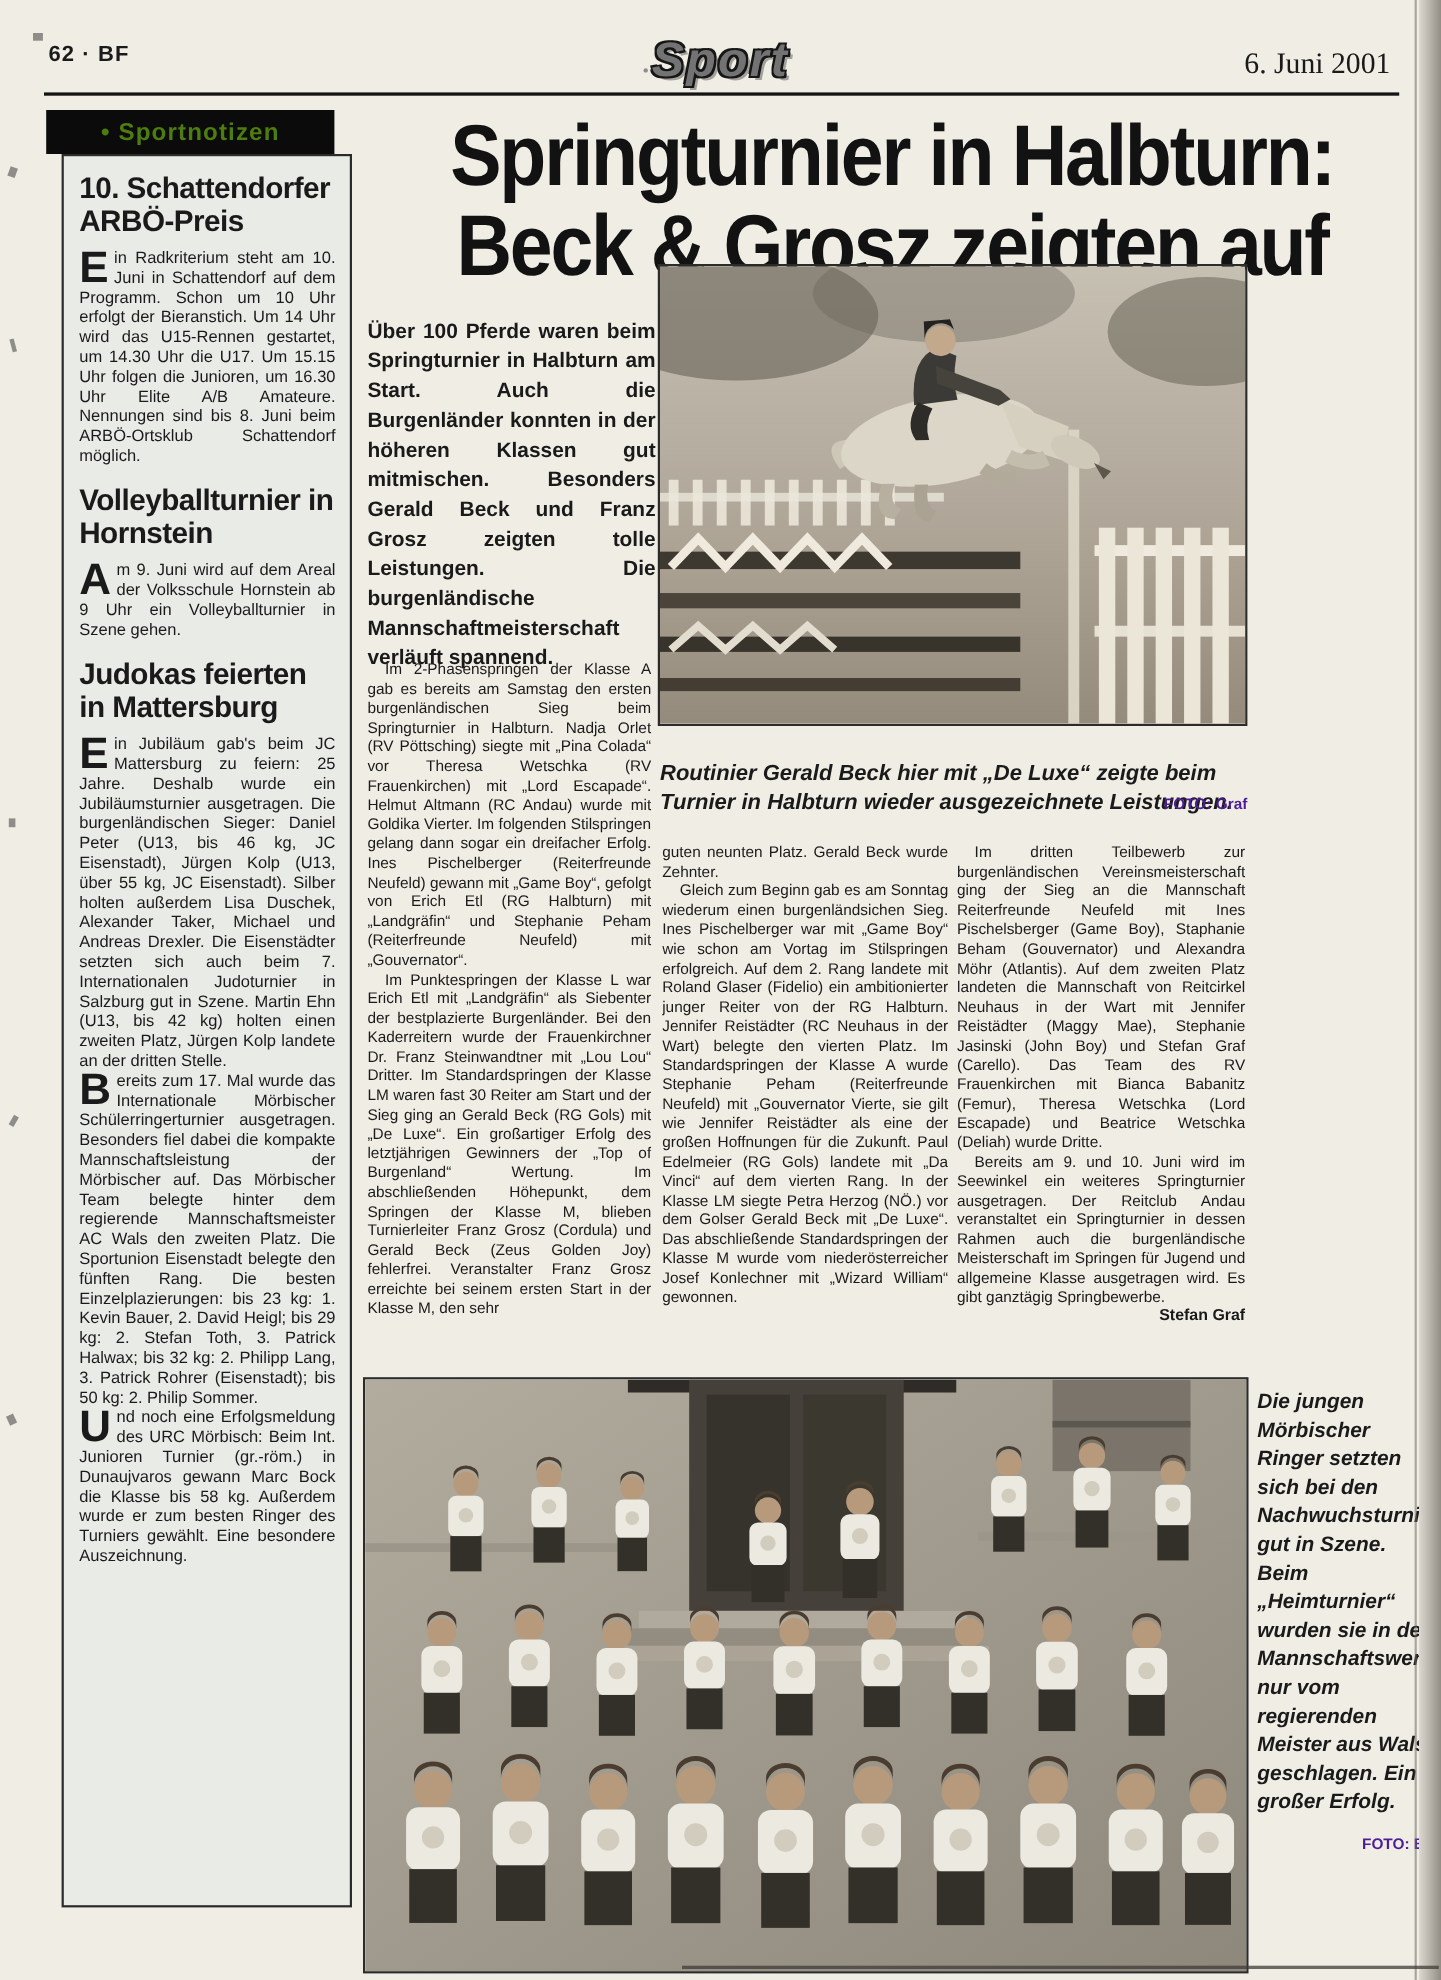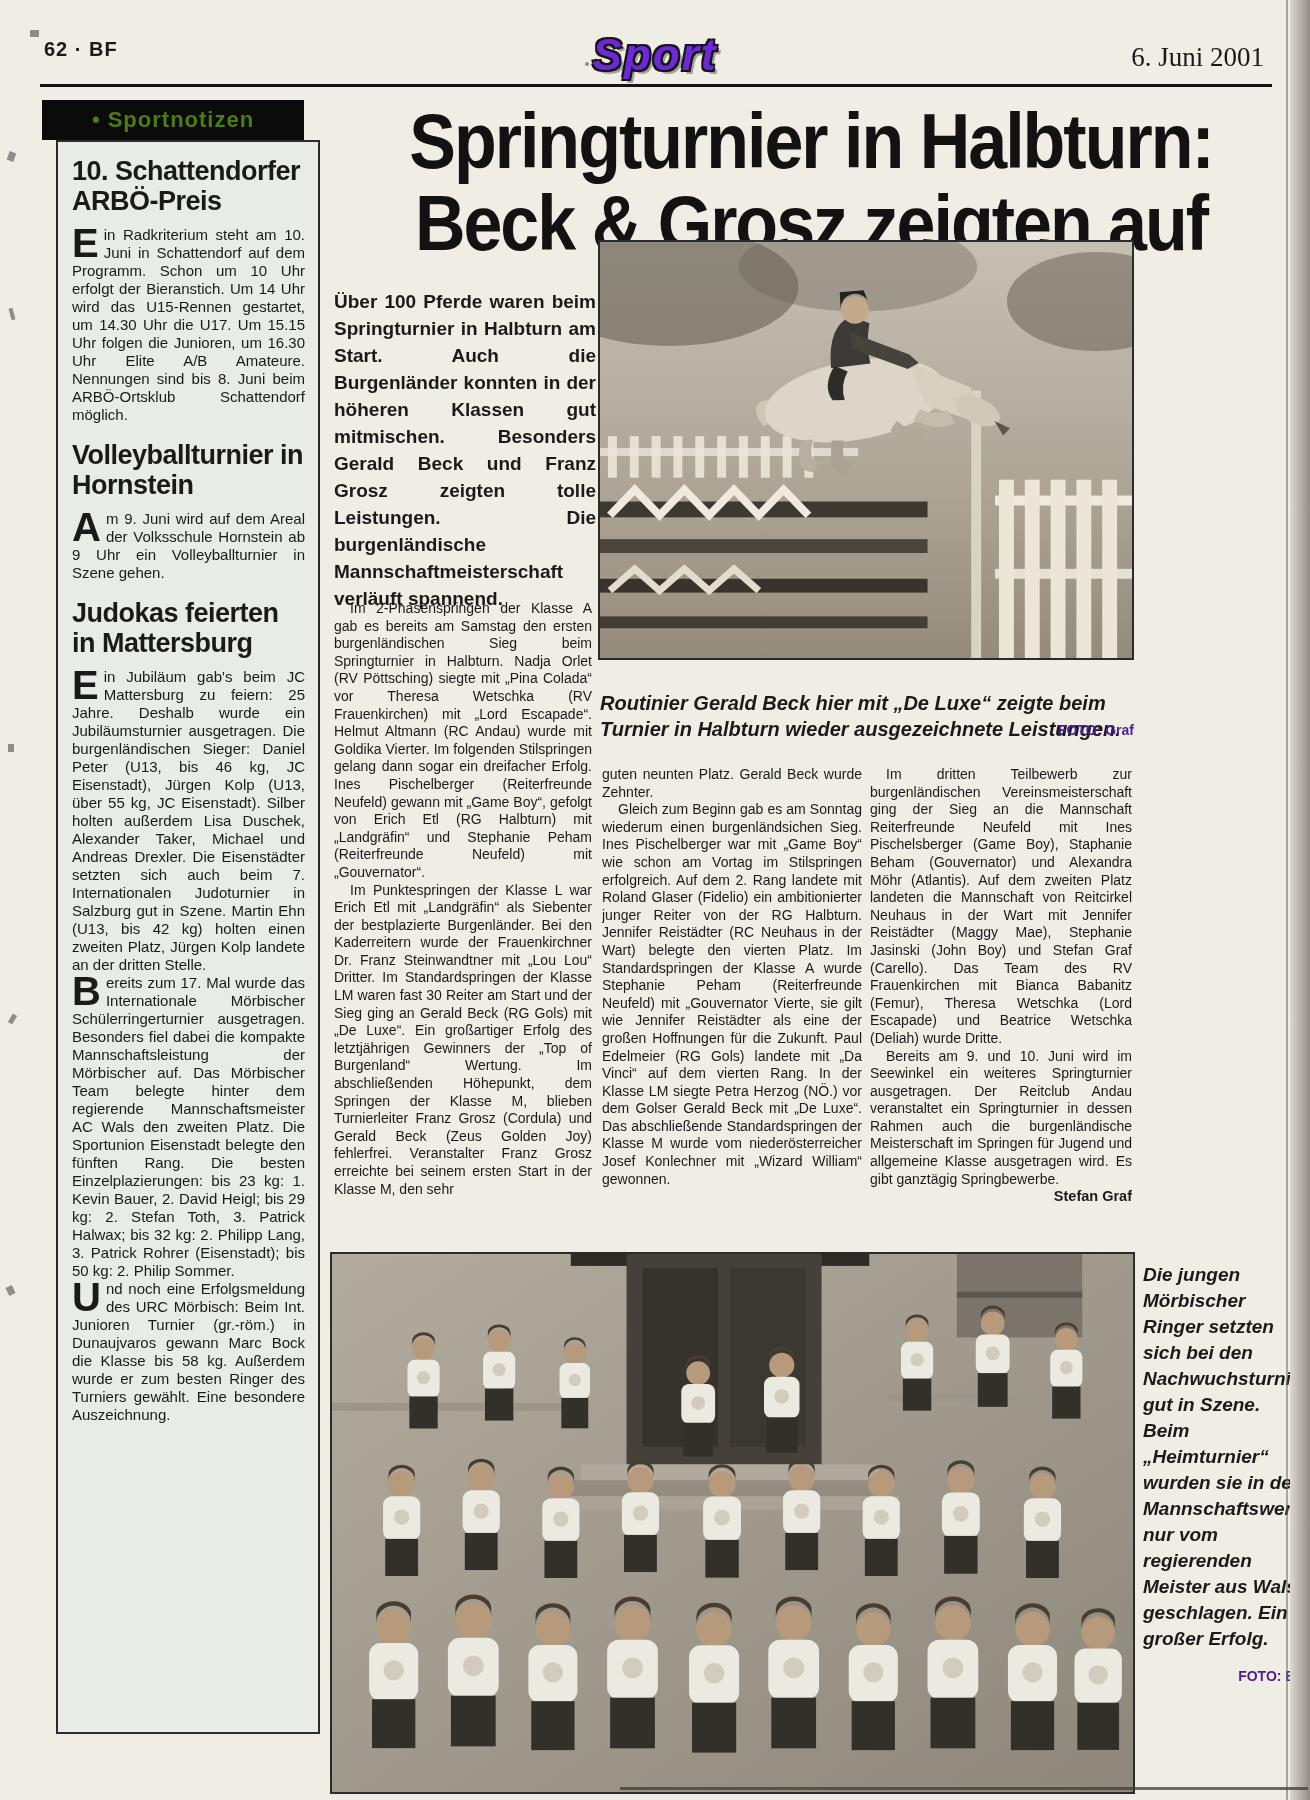--- a/index.html
+++ b/index.html
@@ -5,21 +5,21 @@
   html,body{margin:0;padding:0;background:#d9d5cc;}
   .page{
     position:relative;width:1310px;height:1800px;margin:0 auto;
     background:#f0ede5;overflow:hidden;
     font-family:"Liberation Sans",sans-serif;color:#1a1a1a;
   }
   
   .pagenum{position:absolute;left:44px;top:38px;font-size:20px;font-weight:800;letter-spacing:1px;}
   .sport-logo{
     position:absolute;left:535px;top:30px;width:240px;text-align:center;
-    font-size:44px;font-weight:800;font-style:italic;color:#6d28d9;
+    font-size:44px;font-weight:800;font-style:italic;color:#737373;
     text-shadow:-2px -2px 0 #161616,2px -2px 0 #161616,-2px 2px 0 #161616,2px 2px 0 #161616,4px 4px 0 rgba(20,20,20,.35);
     letter-spacing:2px;
   }
   .pagedate{position:absolute;right:46px;top:42px;font-family:"Liberation Serif",serif;font-size:27px;}
   .header-rule{position:absolute;left:40px;top:84px;width:1232px;height:3px;background:#141414;}
 
   
   .sb-head{
     position:absolute;left:42px;top:100px;width:262px;height:40px;background:#0b0b0b;
     color:#4d7c0f;font-size:22px;font-weight:700;line-height:40px;text-align:center;letter-spacing:1px;

